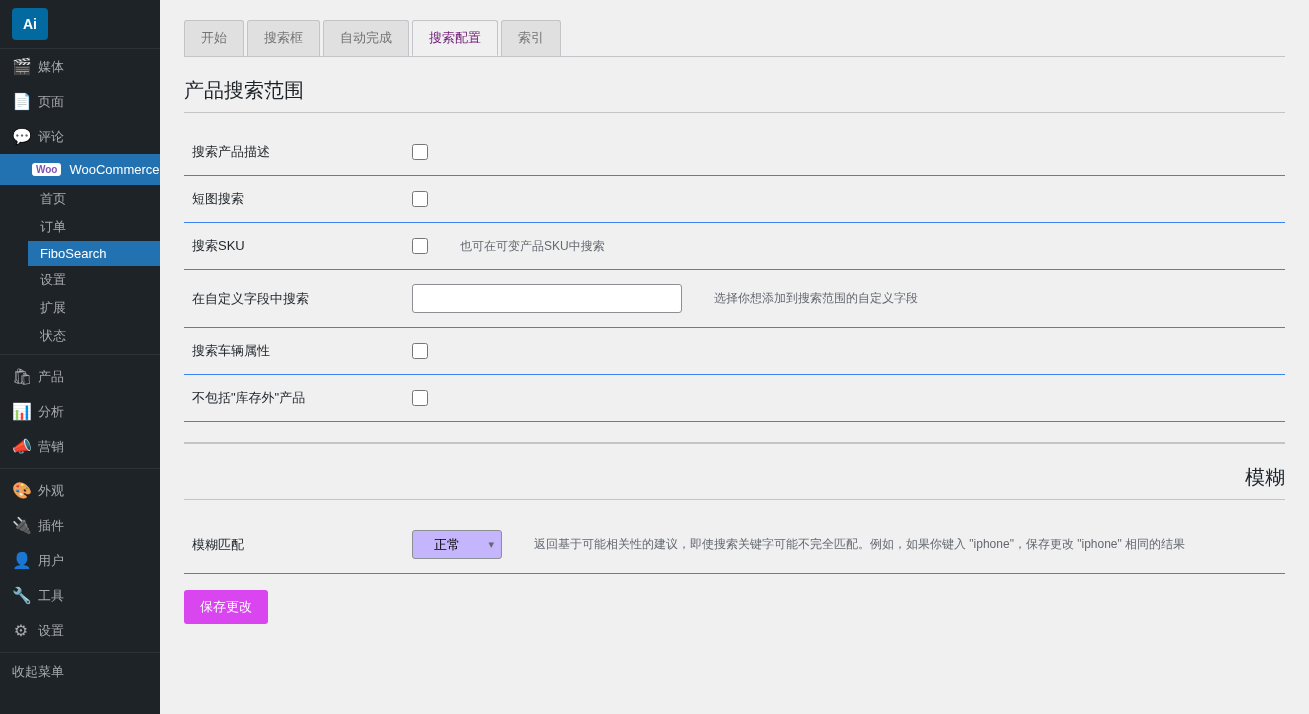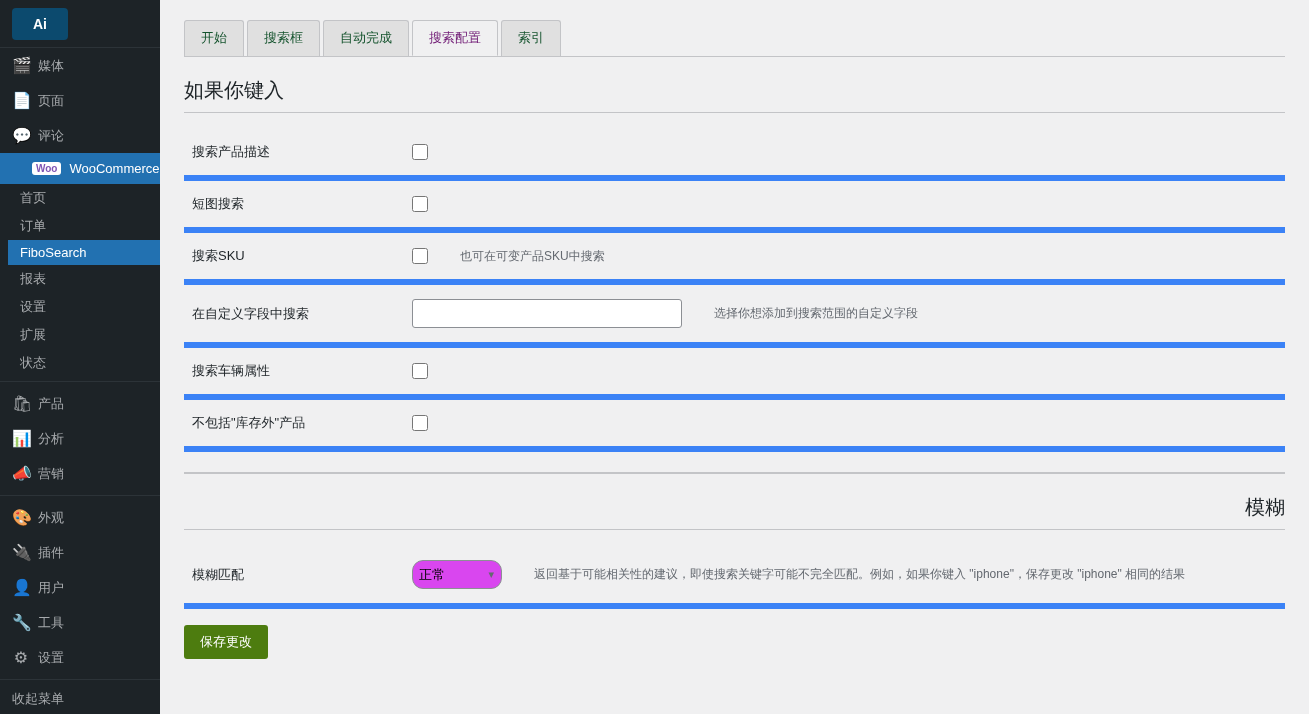--- a/index.html
+++ b/index.html
@@ -18,40 +18,40 @@
     }
     .sidebar-logo {
       display: flex;
       align-items: center;
       padding: 8px 12px;
       background: #1d2327;
       border-bottom: 1px solid #2c3338;
       min-height: 46px;
     }
     .sidebar-logo-icon {
-      width: 56px;
+      width: 36px;
       height: 32px;
-      background: #0c4a6e;
+      background: #0369a1;
       border-radius: 4px;
       display: flex; align-items: center; justify-content: center;
       color: white; font-size: 14px; font-weight: bold;
     }
     .sidebar-item {
       display: flex;
       align-items: center;
       padding: 8px 12px;
       cursor: pointer;
       color: #a7aaad;
       font-size: 13px;
       gap: 8px;
     }
     .sidebar-item.active { background: #2271b1; color: #fff; text-align: center; }
     .sidebar-item .icon { font-size: 16px; width: 18px; text-align: center; }
     .sidebar-divider { height: 1px; background: #2c3338; margin: 4px 0; }
-    .sidebar-submenu { padding-left: 8px; }
+    .sidebar-submenu { padding-left: 28px; }
     .sidebar-submenu .sidebar-item { padding: 5px 12px; font-size: 13px; }
     .woo-header {
       display: flex; align-items: center; gap: 8px;
       padding: 8px 12px;
       background: #2271b1;
       color: #fff;
       font-size: 13px;
     }
     .woo-header .icon { font-size: 14px; }
 
@@ -71,21 +71,21 @@
       margin-bottom: 20px;
     }
     .tab {
       padding: 8px 16px;
       background: #e0e0e0;
       border: 1px solid #c3c4c7;
       border-bottom: none;
       margin-right: 3px;
       cursor: pointer;
       font-size: 13px;
-      color: #14532d;
+      color: #737373;
       border-radius: 3px 3px 0 0;
     }
     .tab.active {
       background: #f0f0f1;
       border-bottom: 1px solid #f0f0f1;
       font-weight: 500;
       color: #701a75;
     }
 
     
@@ -94,21 +94,21 @@
       font-weight: 400;
       color: #1d2327;
       margin-bottom: 16px;
       padding-bottom: 8px;
       border-bottom: 1px solid #c3c4c7;
     }
 
     .form-row {
       display: flex;
       padding: 14px 8px;
-      border-bottom: 6px solid #3b82f6;
+      border-bottom: 1px solid #3b82f6;
       align-items: center;
     }
     .form-row-label {
       width: 220px;
       font-weight: 500;
       color: #1d2327;
       flex-shrink: 0;
     }
     .form-row-content {
       display: flex;
@@ -153,40 +153,40 @@
       border-bottom: 1px solid #c3c4c7;
       text-align: right;
     }
 
     .select-wrap {
       position: relative;
       display: inline-flex;
       align-items: center;
     }
     .select-wrap select {
-      padding: 6px 28px 6px 6px;
+      padding: 6px 28px 6px 21px;
       border: 1px solid #8c8f94;
-      border-radius: 11px;
-      font-size: 13px;
-      background: #d946ef;
+      border-radius: 3px;
+      font-size: 13px;
+      background: #c4b5fd;
       appearance: none;
       cursor: pointer;
       min-width: 90px;
     }
     .select-wrap::after {
       content: '▾';
       position: absolute;
       right: 8px;
       pointer-events: none;
       color: #646970;
       font-size: 11px;
     }
 
     .save-button {
-      background: #4d7c0f;
+      background: #d946ef;
       color: #fff;
       border: none;
       padding: 8px 16px;
       border-radius: 3px;
       font-size: 13px;
       cursor: pointer;
       margin-top: 16px;
     }
 
     .collapse-item {
@@ -231,23 +231,20 @@
     <div class="sidebar-item">
       <span>首页</span>
     </div>
     <div class="sidebar-item">
       <span>订单</span>
     </div>
     <div class="sidebar-item active">
       <span>FiboSearch</span>
     </div>
     <div class="sidebar-item">
-      <span>报表</span>
-    </div>
-    <div class="sidebar-item">
       <span>设置</span>
     </div>
     <div class="sidebar-item">
       <span>扩展</span>
     </div>
     <div class="sidebar-item">
       <span>状态</span>
     </div>
   </div>
 
@@ -313,21 +310,21 @@
     <div class="tab active">
       <span>搜索配置</span>
     </div>
     <div class="tab">
       <span>索引</span>
     </div>
   </div>
 
   
   <div>
-    <div class="section-title">如果你键入</div>
+    <div class="section-title">产品搜索范围</div>
 
     <div class="form-row">
       <div class="form-row-label">搜索产品描述</div>
       <div class="form-row-content">
         <input type="checkbox" style="">
       </div>
     </div>
 
     <div class="form-row">
       <div class="form-row-label">短图搜索</div>

